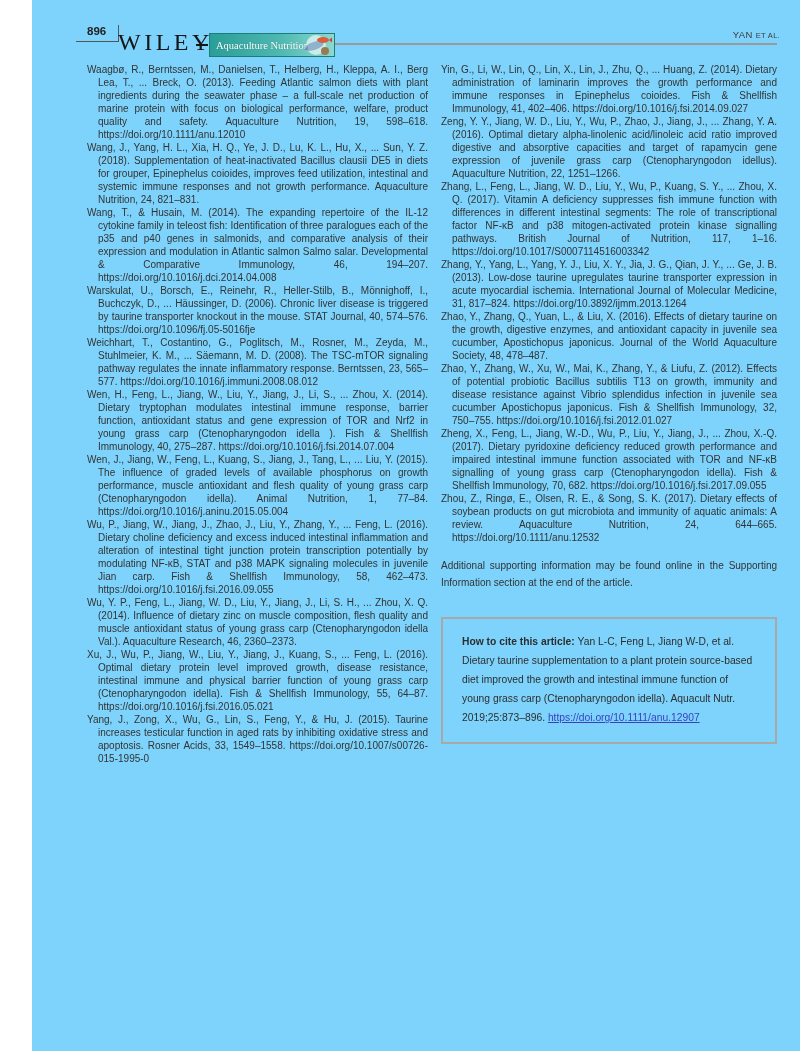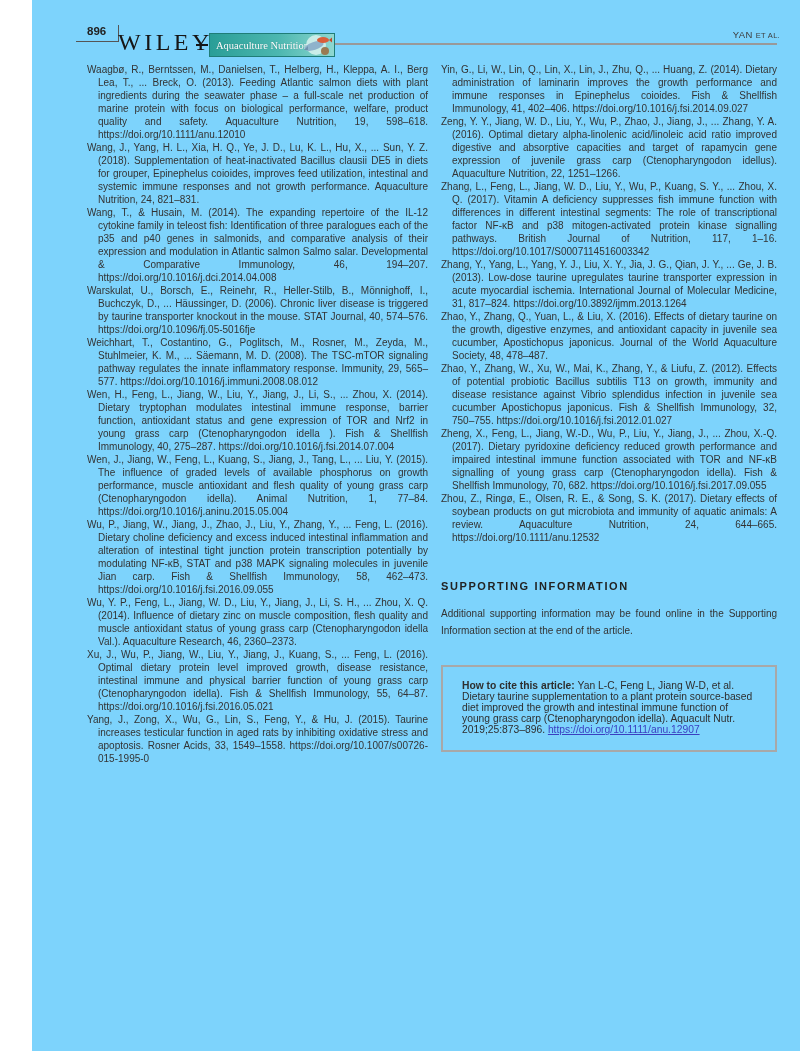--- a/index.html
+++ b/index.html
@@ -65,21 +65,21 @@
     color:#222222;
   }
   .si-body{
     margin:14px 0 0 0;font-size:10px;line-height:16.5px;text-align:justify;color:var(--text);
   }
   
   .cite-box{
     margin-top:26px;border:2px solid var(--box-border);
     padding:13px 19px 15px 19px;box-sizing:border-box;
   }
-  .cite-text{margin:0;font-size:10.3px;line-height:11px;color:#2e2e2e;}
+  .cite-text{margin:0;font-size:10.3px;line-height:19px;color:#2e2e2e;}
 </style>
 </head>
 <body>
 
 <div class="page">
 
   <header class="page-header">
     <span class="pageno">896</span>
     <span class="wiley">WILEY</span>
     <span class="logo-dash"></span>
@@ -99,40 +99,39 @@
       <span>YAN </span><span class="etal">ET AL.</span>
     </div>
   </header>
 
   <main class="columns">
     <section class="col">
         <p class="ref"><span>Waagbø, R., Berntssen, M., Danielsen, T., Helberg, H., Kleppa, A. I., Berg Lea, T., ... Breck, O. (2013). Feeding Atlantic salmon diets with plant ingredients during the seawater phase – a full-scale net production of marine protein with focus on biological performance, welfare, product quality and safety. </span><span class="seg-i">Aquaculture Nutrition</span><span>, </span><span class="seg-i">19</span><span>, 598–618. https://doi.org/10.1111/anu.12010</span></p>
         <p class="ref"><span>Wang, J., Yang, H. L., Xia, H. Q., Ye, J. D., Lu, K. L., Hu, X., ... Sun, Y. Z. (2018). Supplementation of heat-inactivated Bacillus clausii DE5 in diets for grouper, </span><span class="seg-i">Epinephelus coioides</span><span>, improves feed utilization, intestinal and systemic immune responses and not growth performance. </span><span class="seg-i">Aquaculture Nutrition</span><span>, </span><span class="seg-i">24</span><span>, 821–831.</span></p>
         <p class="ref"><span>Wang, T., &amp; Husain, M. (2014). The expanding repertoire of the IL-12 cytokine family in teleost fish: Identification of three paralogues each of the p35 and p40 genes in salmonids, and comparative analysis of their expression and modulation in Atlantic salmon </span><span class="seg-i">Salmo salar</span><span>. </span><span class="seg-i">Developmental &amp; Comparative Immunology</span><span>, </span><span class="seg-i">46</span><span>, 194–207. https://doi.org/10.1016/j.dci.2014.04.008</span></p>
         <p class="ref"><span>Warskulat, U., Borsch, E., Reinehr, R., Heller-Stilb, B., Mönnighoff, I., Buchczyk, D., ... Häussinger, D. (2006). Chronic liver disease is triggered by taurine transporter knockout in the mouse. </span><span class="seg-i">STAT Journal</span><span>, </span><span class="seg-i">40</span><span>, 574–576. https://doi.org/10.1096/fj.05-5016fje</span></p>
-        <p class="ref"><span>Weichhart, T., Costantino, G., Poglitsch, M., Rosner, M., Zeyda, M., Stuhlmeier, K. M., ... Säemann, M. D. (2008). The TSC-mTOR signaling pathway regulates the innate inflammatory response. </span><span class="seg-i">Immunity</span><span>, </span><span class="seg-i">29</span><span>, 565–577. https://doi.org/10.1016/j.immuni.2008.08.012</span></p>
+        <p class="ref"><span>Weichhart, T., Costantino, G., Poglitsch, M., Rosner, M., Zeyda, M., Stuhlmeier, K. M., ... Säemann, M. D. (2008). The TSC-mTOR signaling pathway regulates the innate inflammatory response. </span><span class="seg-i">Berntssen</span><span>, </span><span class="seg-i">23</span><span>, 565–577. https://doi.org/10.1016/j.immuni.2008.08.012</span></p>
         <p class="ref"><span>Wen, H., Feng, L., Jiang, W., Liu, Y., Jiang, J., Li, S., ... Zhou, X. (2014). Dietary tryptophan modulates intestinal immune response, barrier function, antioxidant status and gene expression of TOR and Nrf2 in young grass carp (</span><span class="seg-i">Ctenopharyngodon idella</span><span> ). </span><span class="seg-i">Fish &amp; Shellfish Immunology</span><span>, </span><span class="seg-i">40</span><span>, 275–287. https://doi.org/10.1016/j.fsi.2014.07.004</span></p>
         <p class="ref"><span>Wen, J., Jiang, W., Feng, L., Kuang, S., Jiang, J., Tang, L., ... Liu, Y. (2015). The influence of graded levels of available phosphorus on growth performance, muscle antioxidant and flesh quality of young grass carp (</span><span class="seg-i">Ctenopharyngodon idella</span><span>). </span><span class="seg-i">Animal Nutrition</span><span>, </span><span class="seg-i">1</span><span>, 77–84. https://doi.org/10.1016/j.aninu.2015.05.004</span></p>
         <p class="ref"><span>Wu, P., Jiang, W., Jiang, J., Zhao, J., Liu, Y., Zhang, Y., ... Feng, L. (2016). Dietary choline deficiency and excess induced intestinal inflammation and alteration of intestinal tight junction protein transcription potentially by modulating NF-κB, STAT and p38 MAPK signaling molecules in juvenile Jian carp. </span><span class="seg-i">Fish &amp; Shellfish Immunology</span><span>, </span><span class="seg-i">58</span><span>, 462–473. https://doi.org/10.1016/j.fsi.2016.09.055</span></p>
         <p class="ref"><span>Wu, Y. P., Feng, L., Jiang, W. D., Liu, Y., Jiang, J., Li, S. H., ... Zhou, X. Q. (2014). Influence of dietary zinc on muscle composition, flesh quality and muscle antioxidant status of young grass carp (</span><span class="seg-i">Ctenopharyngodon idella</span><span> Val.). </span><span class="seg-i">Aquaculture Research</span><span>, </span><span class="seg-i">46</span><span>, 2360–2373.</span></p>
         <p class="ref"><span>Xu, J., Wu, P., Jiang, W., Liu, Y., Jiang, J., Kuang, S., ... Feng, L. (2016). Optimal dietary protein level improved growth, disease resistance, intestinal immune and physical barrier function of young grass carp (</span><span class="seg-i">Ctenopharyngodon idella</span><span>). </span><span class="seg-i">Fish &amp; Shellfish Immunology</span><span>, </span><span class="seg-i">55</span><span>, 64–87. https://doi.org/10.1016/j.fsi.2016.05.021</span></p>
         <p class="ref"><span>Yang, J., Zong, X., Wu, G., Lin, S., Feng, Y., &amp; Hu, J. (2015). Taurine increases testicular function in aged rats by inhibiting oxidative stress and apoptosis. </span><span class="seg-i">Rosner Acids</span><span>, </span><span class="seg-i">33</span><span>, 1549–1558. https://doi.org/10.1007/s00726-015-1995-0</span></p>
       </section>
     <section class="col right-col">
       <div>
           <p class="ref"><span>Yin, G., Li, W., Lin, Q., Lin, X., Lin, J., Zhu, Q., ... Huang, Z. (2014). Dietary administration of laminarin improves the growth performance and immune responses in </span><span class="seg-i">Epinephelus coioides</span><span>. </span><span class="seg-i">Fish &amp; Shellfish Immunology</span><span>, </span><span class="seg-i">41</span><span>, 402–406. https://doi.org/10.1016/j.fsi.2014.09.027</span></p>
           <p class="ref"><span>Zeng, Y. Y., Jiang, W. D., Liu, Y., Wu, P., Zhao, J., Jiang, J., ... Zhang, Y. A. (2016). Optimal dietary alpha-linolenic acid/linoleic acid ratio improved digestive and absorptive capacities and target of rapamycin gene expression of juvenile grass carp (</span><span class="seg-i">Ctenopharyngodon idellus</span><span>). </span><span class="seg-i">Aquaculture Nutrition</span><span>, </span><span class="seg-i">22</span><span>, 1251–1266.</span></p>
           <p class="ref"><span>Zhang, L., Feng, L., Jiang, W. D., Liu, Y., Wu, P., Kuang, S. Y., ... Zhou, X. Q. (2017). Vitamin A deficiency suppresses fish immune function with differences in different intestinal segments: The role of transcriptional factor NF-κB and p38 mitogen-activated protein kinase signalling pathways. </span><span class="seg-i">British Journal of Nutrition</span><span>, </span><span class="seg-i">117</span><span>, 1–16. https://doi.org/10.1017/S0007114516003342</span></p>
           <p class="ref"><span>Zhang, Y., Yang, L., Yang, Y. J., Liu, X. Y., Jia, J. G., Qian, J. Y., ... Ge, J. B. (2013). Low-dose taurine upregulates taurine transporter expression in acute myocardial ischemia. </span><span class="seg-i">International Journal of Molecular Medicine</span><span>, </span><span class="seg-i">31</span><span>, 817–824. https://doi.org/10.3892/ijmm.2013.1264</span></p>
           <p class="ref"><span>Zhao, Y., Zhang, Q., Yuan, L., &amp; Liu, X. (2016). Effects of dietary taurine on the growth, digestive enzymes, and antioxidant capacity in juvenile sea cucumber, </span><span class="seg-i">Apostichopus japonicus</span><span>. </span><span class="seg-i">Journal of the World Aquaculture Society</span><span>, </span><span class="seg-i">48</span><span>, 478–487.</span></p>
           <p class="ref"><span>Zhao, Y., Zhang, W., Xu, W., Mai, K., Zhang, Y., &amp; Liufu, Z. (2012). Effects of potential probiotic Bacillus subtilis T13 on growth, immunity and disease resistance against Vibrio splendidus infection in juvenile sea cucumber </span><span class="seg-i">Apostichopus japonicus</span><span>. </span><span class="seg-i">Fish &amp; Shellfish Immunology</span><span>, </span><span class="seg-i">32</span><span>, 750–755. https://doi.org/10.1016/j.fsi.2012.01.027</span></p>
           <p class="ref"><span>Zheng, X., Feng, L., Jiang, W.-D., Wu, P., Liu, Y., Jiang, J., ... Zhou, X.-Q. (2017). Dietary pyridoxine deficiency reduced growth performance and impaired intestinal immune function associated with TOR and NF-κB signalling of young grass carp (</span><span class="seg-i">Ctenopharyngodon idella</span><span>). </span><span class="seg-i">Fish &amp; Shellfish Immunology</span><span>, </span><span class="seg-i">70</span><span>, 682. https://doi.org/10.1016/j.fsi.2017.09.055</span></p>
           <p class="ref"><span>Zhou, Z., Ringø, E., Olsen, R. E., &amp; Song, S. K. (2017). Dietary effects of soybean products on gut microbiota and immunity of aquatic animals: A review. </span><span class="seg-i">Aquaculture Nutrition</span><span>, </span><span class="seg-i">24</span><span>, 644–665. https://doi.org/10.1111/anu.12532</span></p>
         </div>
-      <h2 class="si-heading">SUPPORTING INFORMATION</h2>
       <p class="si-body">Additional supporting information may be found online in the Supporting Information section at the end of the article.</p>
       <div class="cite-box">
         <p class="cite-text"><span class="seg-b">How to cite this article: </span><span>Yan L-C, Feng L, Jiang W-D, et al. Dietary taurine supplementation to a plant protein source-based diet improved the growth and intestinal immune function of young grass carp (</span><span class="seg-i">Ctenopharyngodon idella</span><span>). </span><span class="seg-i">Aquacult Nutr.</span><span> 2019;25:873–896. </span><a class="seg-link" href="#">https://doi.org/10.1111/anu.12907</a></p>
       </div>
     </section>
   </main>
 
 </div>
 
 </body></html>

